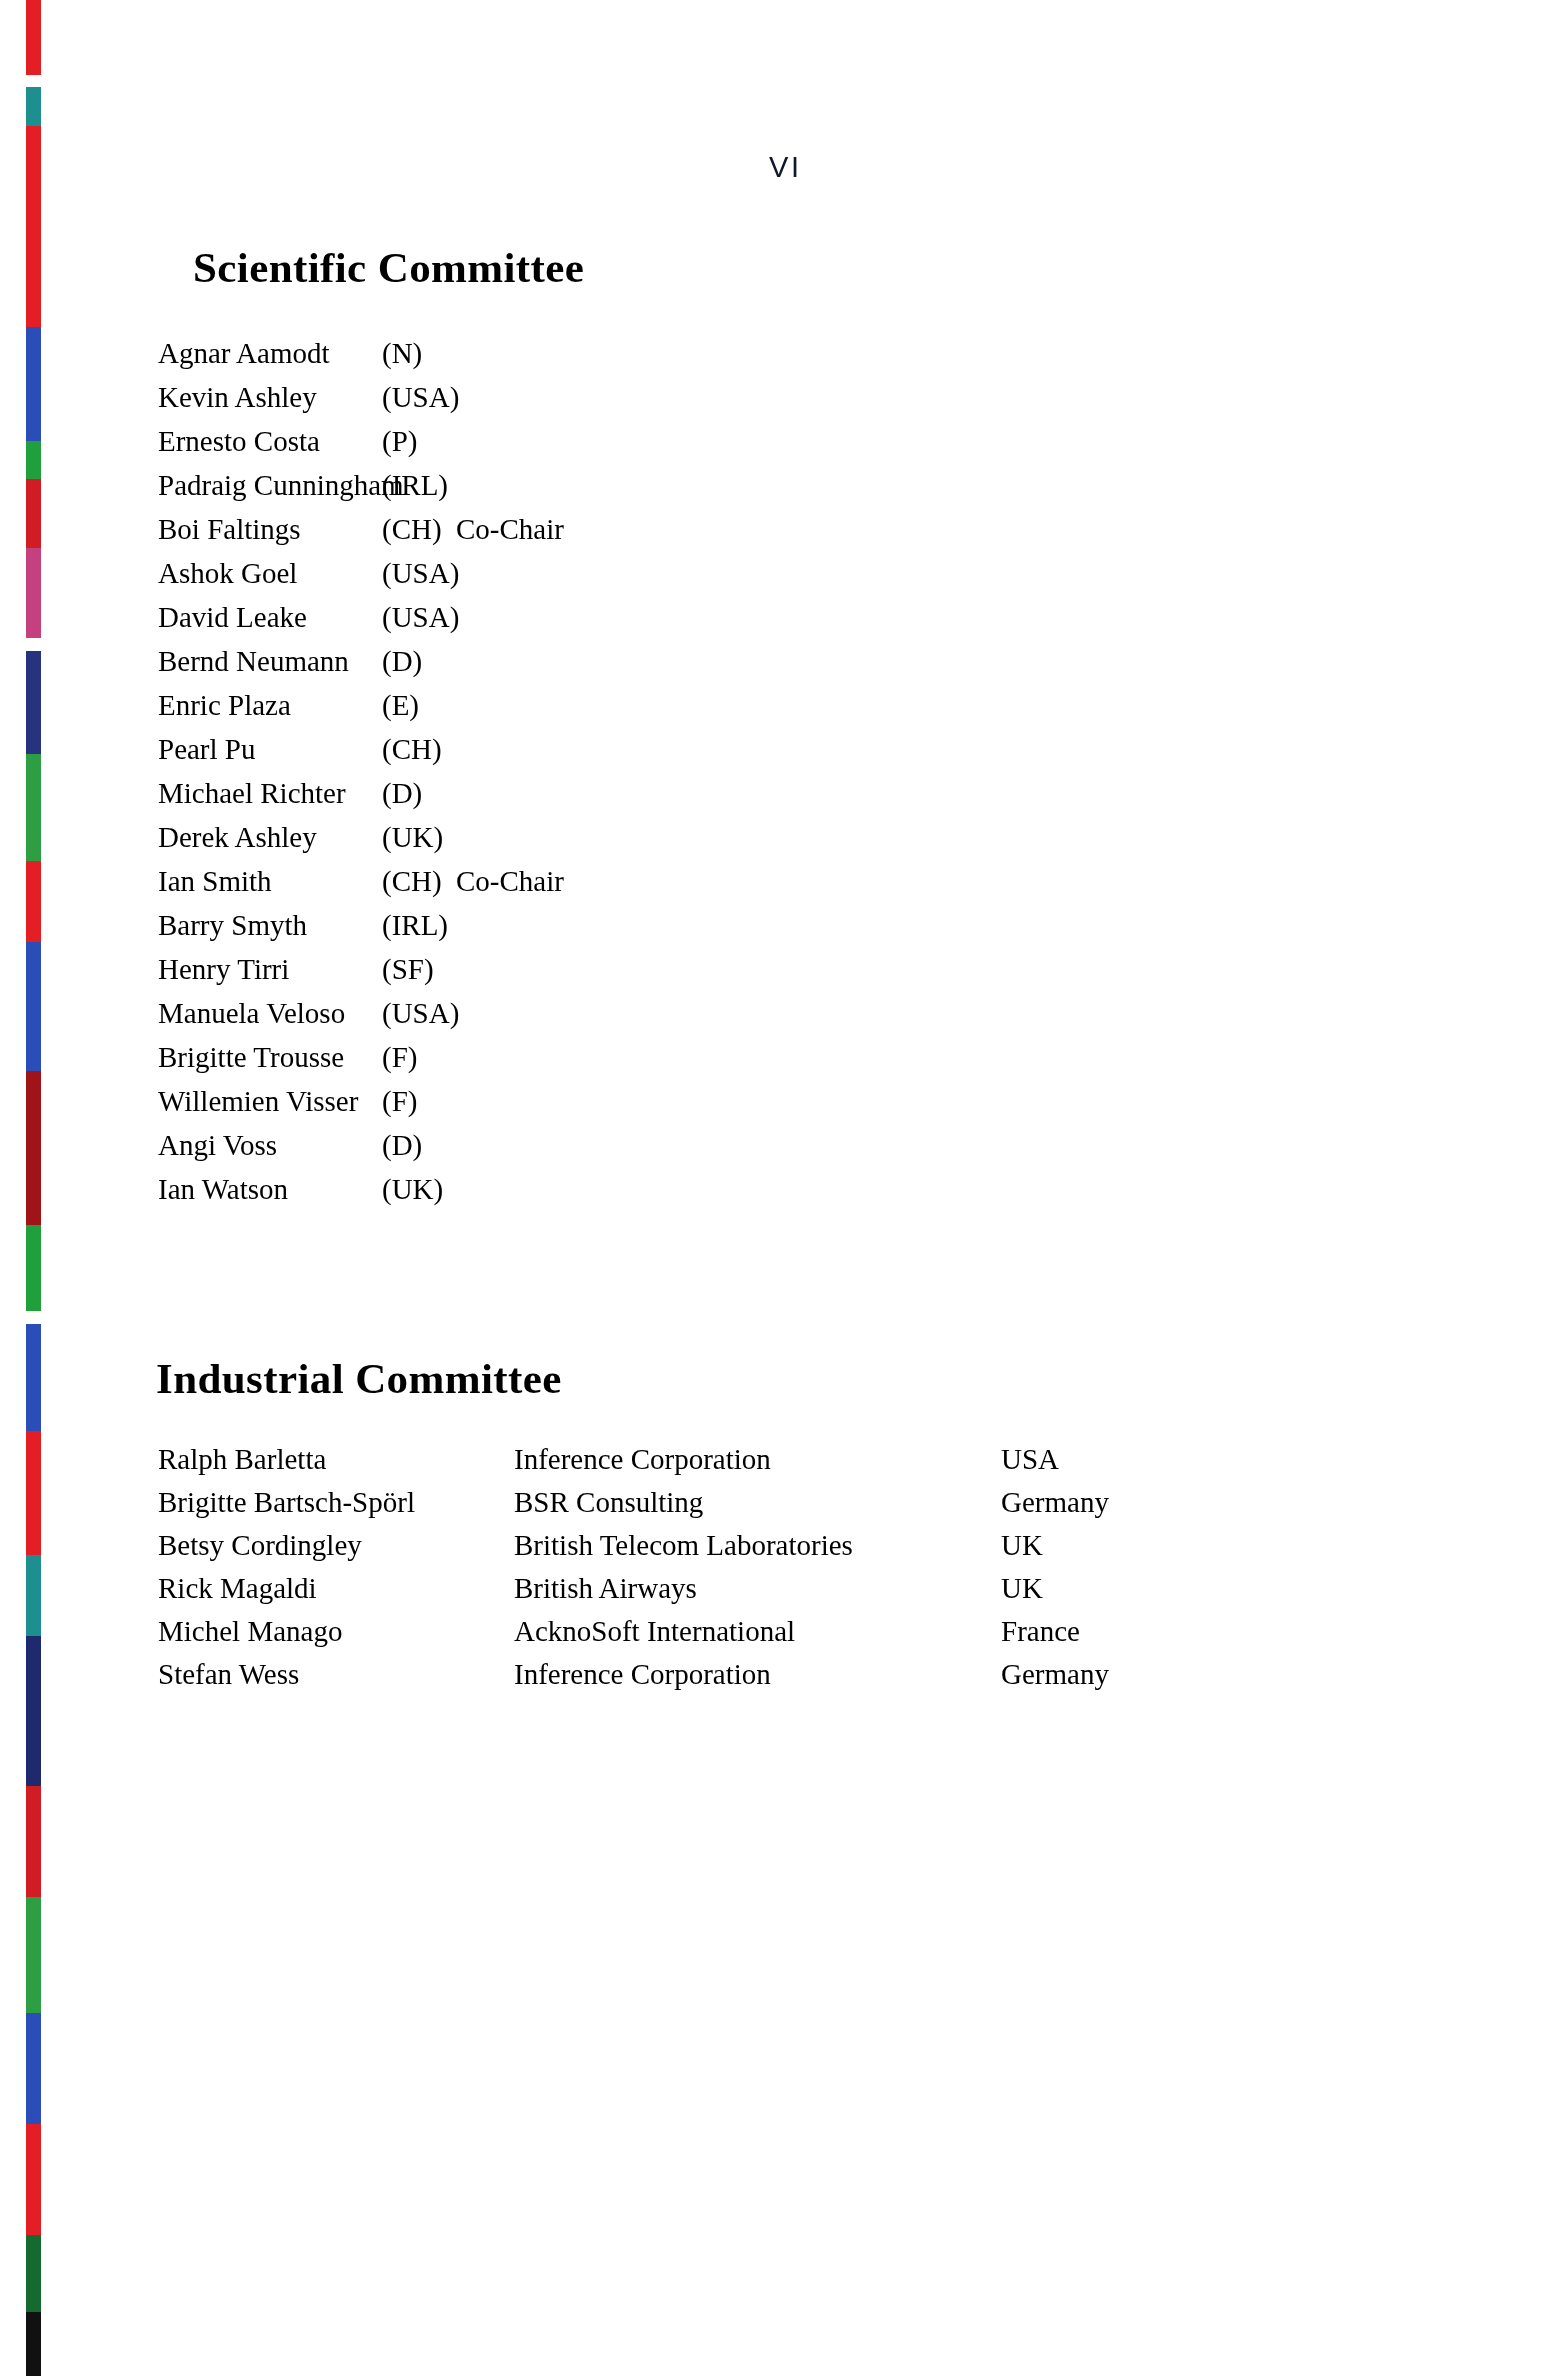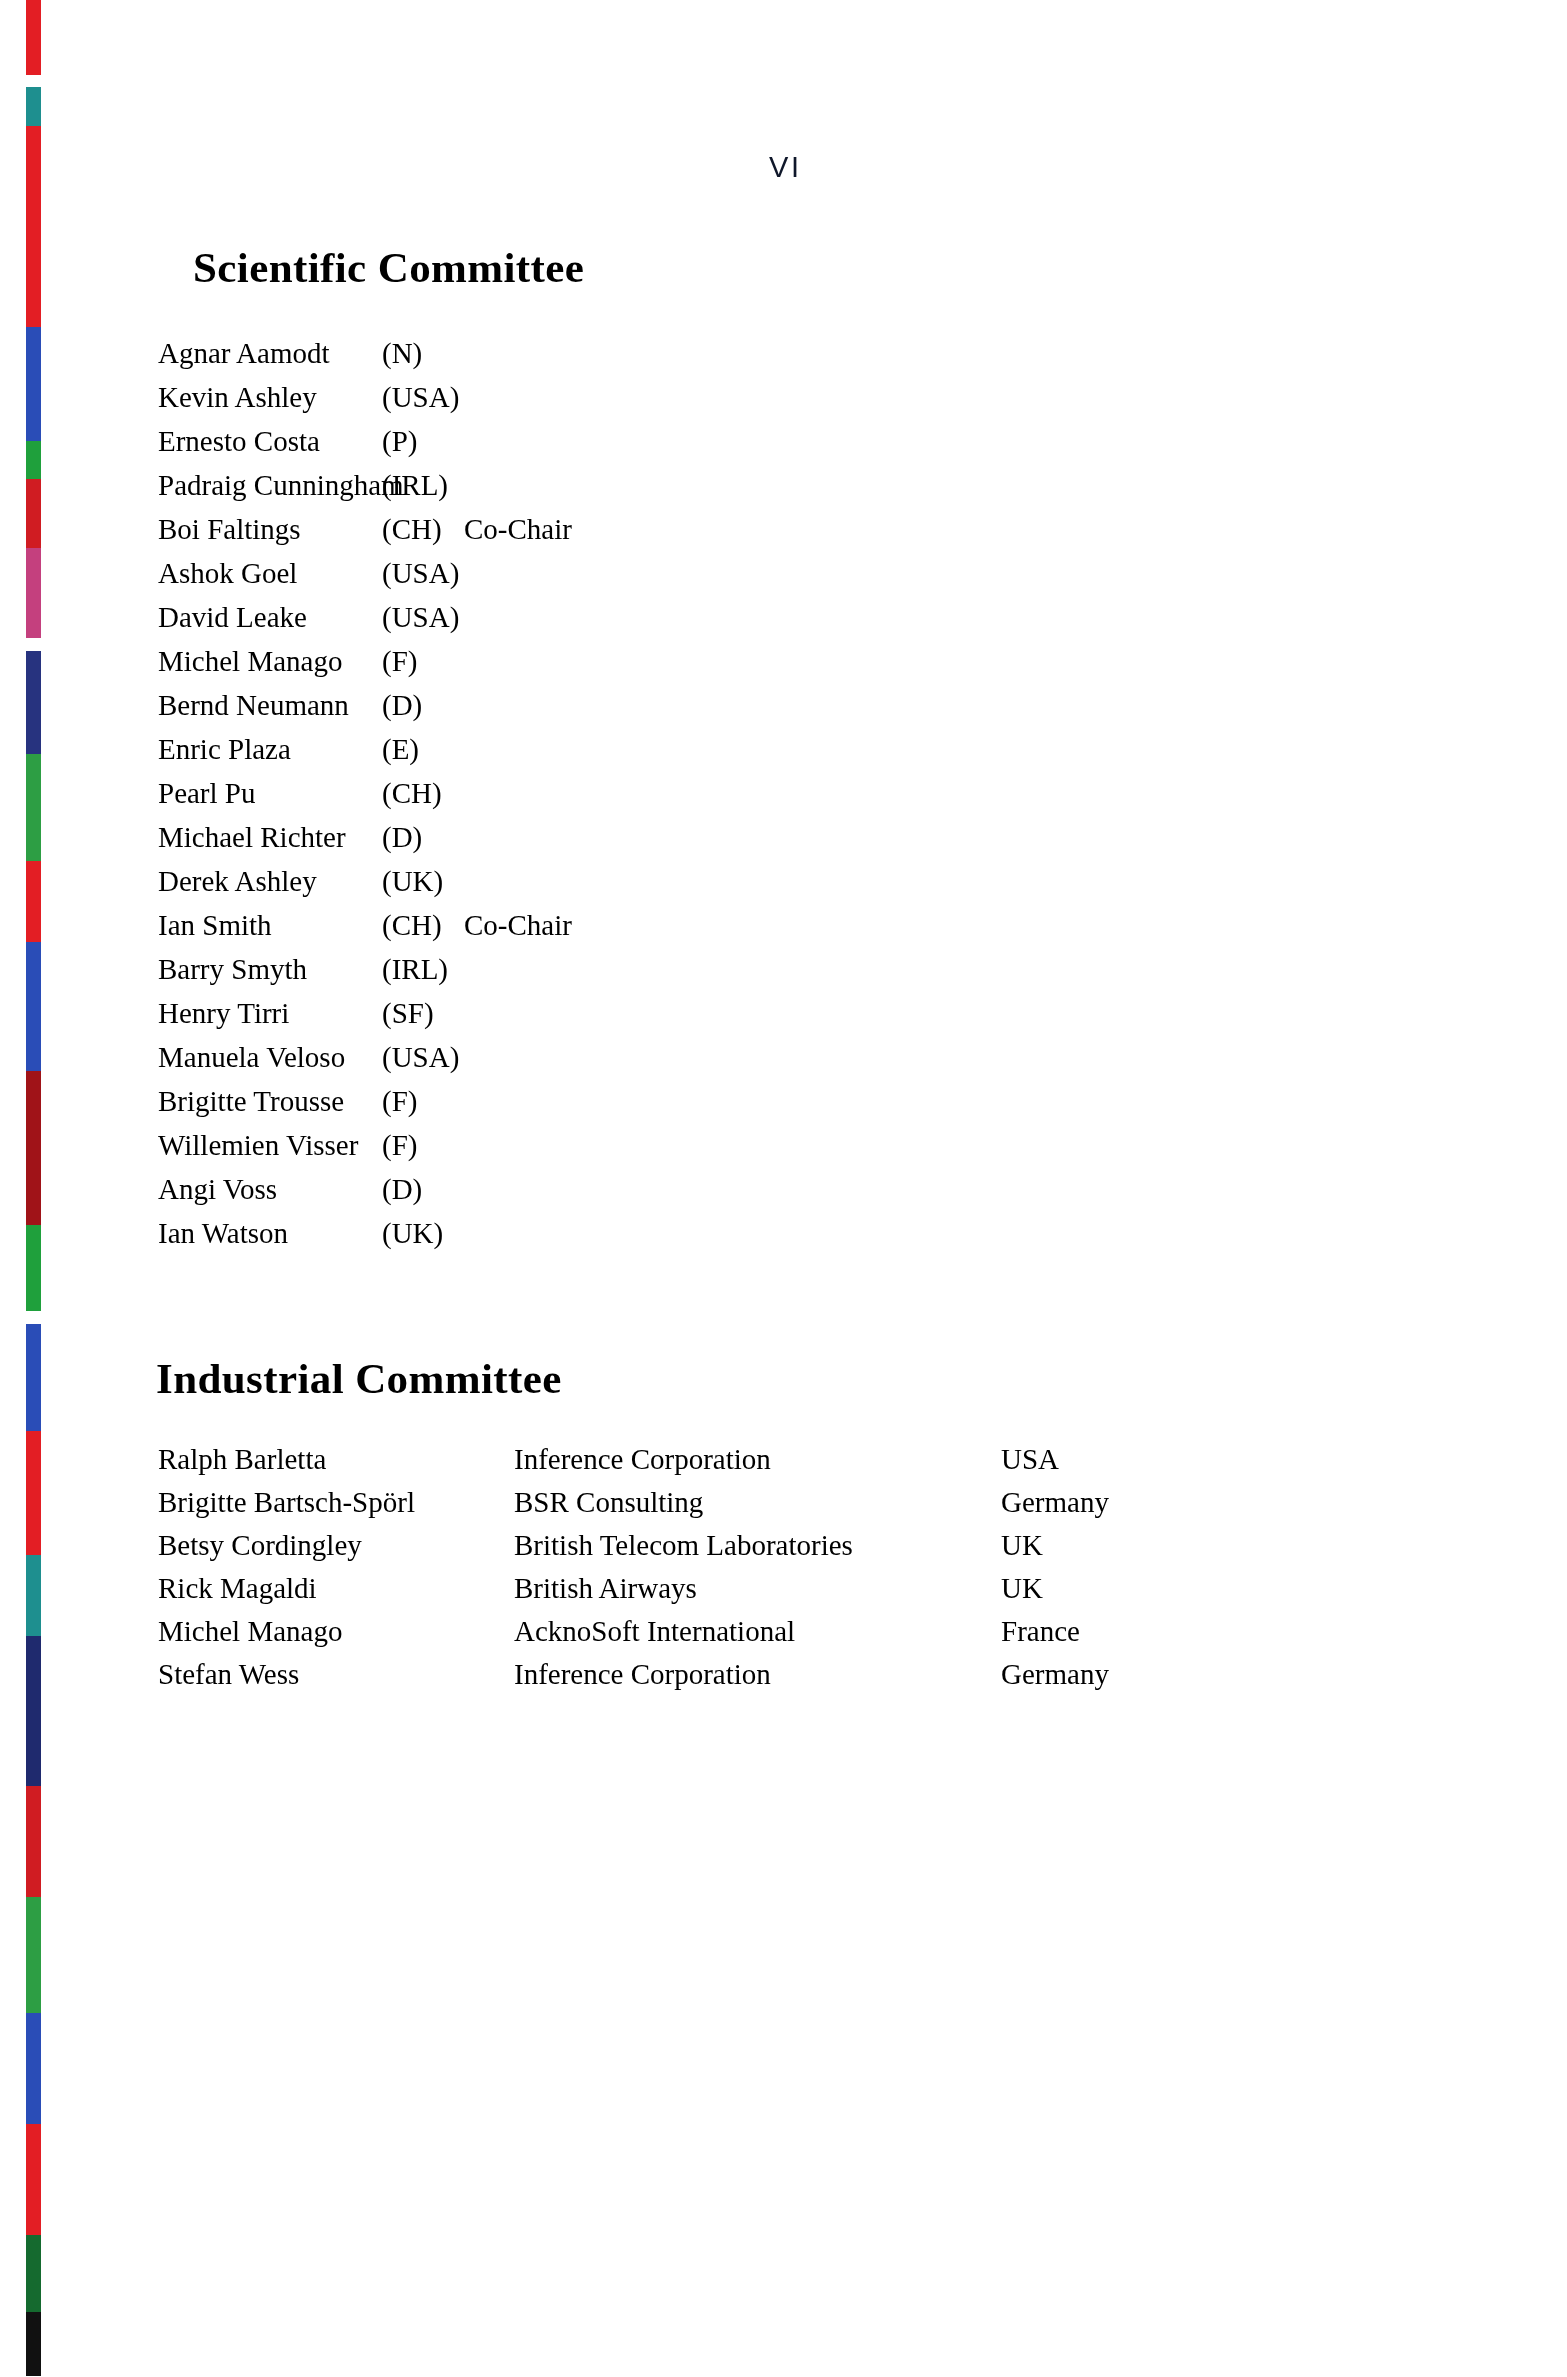--- a/index.html
+++ b/index.html
@@ -22,21 +22,21 @@
     position:absolute;left:157px;font-weight:bold;font-size:43px;line-height:1;
     letter-spacing:0.4px;white-space:nowrap;
   }
   #sci-heading{top:246px;margin-left:36px;}
   #ind-heading{top:1357px;left:156px;}
   
   .sci-list{position:absolute;left:158px;top:331px;}
   .sci-row{white-space:nowrap;line-height:44px;font-size:29px;height:44px;}
   .sci-row .m-name{display:inline-block;width:224px;vertical-align:top;}
   .sci-row .m-country{display:inline-block;width:74px;vertical-align:top;}
-  .sci-row .m-role{display:inline-block;vertical-align:top;margin-left:8px;}
+  .sci-row .m-role{display:inline-block;vertical-align:top;}
   
   .ind-list{position:absolute;left:158px;top:1438px;}
   .ind-row{white-space:nowrap;line-height:43px;font-size:29px;height:43px;}
   .ind-row .m-name{display:inline-block;width:340px;vertical-align:top;}
   .ind-row .m-org{display:inline-block;width:487px;vertical-align:top;margin-left:16px;}
   .ind-row .m-country{display:inline-block;vertical-align:top;}
 </style>
 </head>
 <body>
 
@@ -95,23 +95,20 @@
   </div>
 
   <div class="sci-row">
     <span class="m-name">Ashok Goel</span><span class="m-country">(USA)</span><span class="m-role"></span>
   </div>
 
   <div class="sci-row">
     <span class="m-name">David Leake</span><span class="m-country">(USA)</span><span class="m-role"></span>
   </div>
 
-  <div class="sci-row">
-    <span class="m-name">Michel Manago</span><span class="m-country">(F)</span><span class="m-role"></span>
-  </div>
 
   <div class="sci-row">
     <span class="m-name">Bernd Neumann</span><span class="m-country">(D)</span><span class="m-role"></span>
   </div>
 
   <div class="sci-row">
     <span class="m-name">Enric Plaza</span><span class="m-country">(E)</span><span class="m-role"></span>
   </div>
 
   <div class="sci-row">

